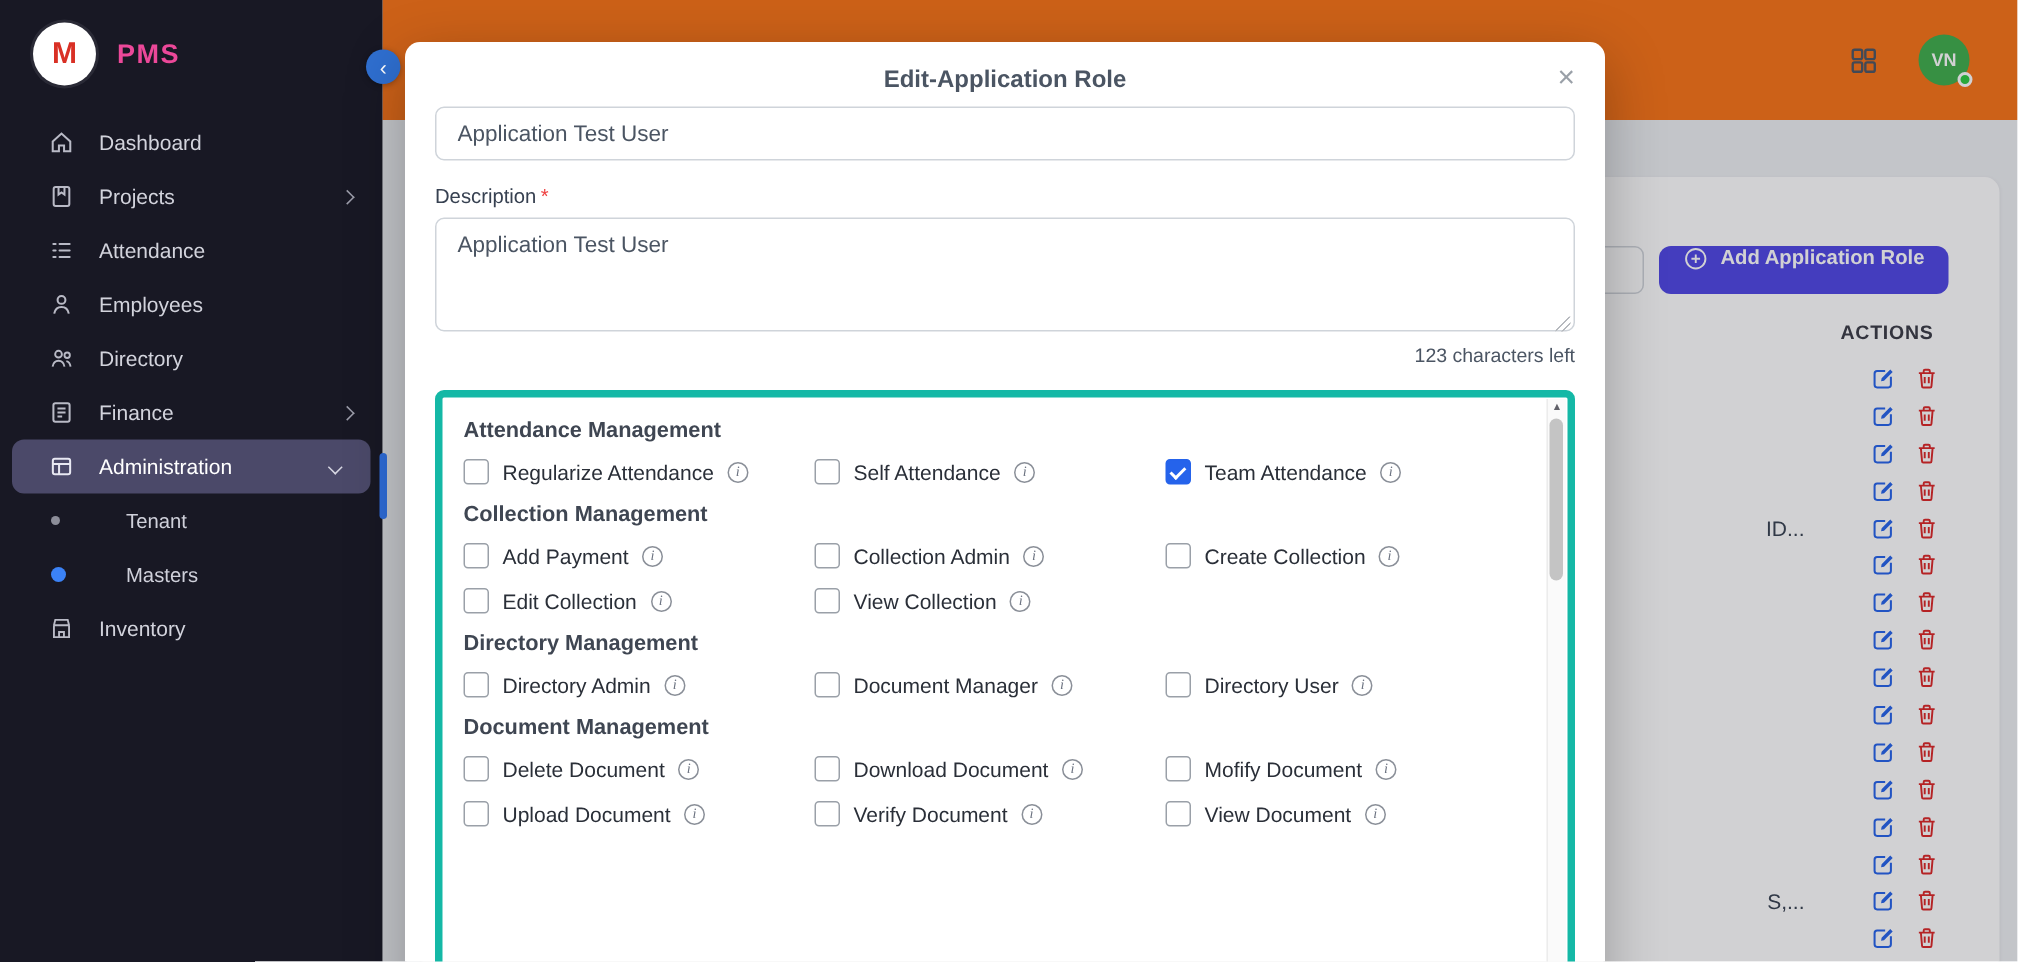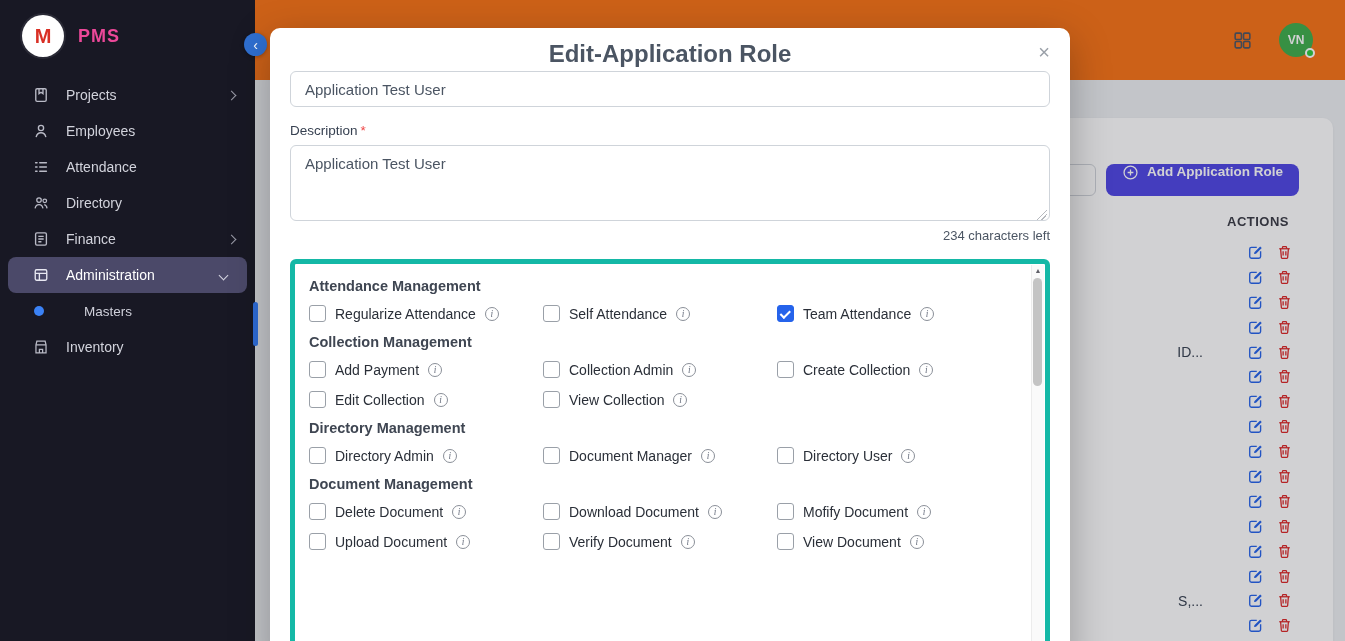--- a/index.html
+++ b/index.html
@@ -46,21 +46,21 @@
   .actions-header { position:absolute; top:96px; right:44px; font-size:13px; font-weight:700;
                     letter-spacing:.5px; color:#3a3b45; }
   .rows { position:absolute; top:122px; right:40px; left:20px; }
   .trow { height:24.9px; display:flex; align-items:center; justify-content:flex-end; }
   .trow-text { font-size:14px; color:#374151; margin-right:32px; }
   .icon-btn { width:18px; height:18px; display:flex; align-items:center; justify-content:center; margin-left:11px; cursor:pointer; }
   
   .overlay { position:absolute; left:255px; top:0; right:0; bottom:0; background:rgba(23,23,35,.2); z-index:4; }
   .modal { position:absolute; left:270px; top:28px; width:800px; height:645px; background:#ffffff;
            border-radius:10px; box-shadow:0 12px 40px rgba(0,0,0,.28); z-index:10; padding:14px 20px 0; }
-  .modal-title { text-align:center; font-size:24px; font-weight:700; color:#4b5563; line-height:24px; }
+  .modal-title { text-align:center; font-size:16px; font-weight:700; color:#4b5563; line-height:24px; }
   .modal-close { position:absolute; top:14px; right:20px; font-size:20px; color:#9aa0a8; background:none; border:none; cursor:pointer; line-height:1; }
   .field-label { margin-top:16px; font-size:13.5px; color:#374151; height:17px; }
   .req { color:#ef4444; margin-left:3px; }
   .text-input { width:100%; height:36px; margin-top:5px; border:1px solid #cfd4da; border-radius:6px;
                 padding:0 14px; font-size:15px; color:#4b5563; font-family:"Liberation Sans",sans-serif; }
   .textarea-wrap { position:relative; }
   .text-area { width:100%; height:76px; margin-top:5px; border:1px solid #cfd4da; border-radius:6px;
                padding:9px 14px; font-size:15px; color:#4b5563; resize:none; font-family:"Liberation Sans",sans-serif; }
   .resize-grip { position:absolute; right:3px; bottom:5px; width:10px; height:10px;
     background: linear-gradient(135deg, transparent 0 45%, #b6b9be 45% 52%, transparent 52% 68%, #b6b9be 68% 75%, transparent 75%); }
@@ -87,38 +87,44 @@
 <body>
 
 <aside class="sidebar">
   <div class="logo-row">
     <span class="logo-circle">M</span>
     <span class="logo-text">PMS</span>
   </div>
   <nav class="menu">
     <div class="menu-item">
       <svg width="18" height="18" viewBox="0 0 20 20" fill="none" stroke-width="1.5">
+          <path d="M3.5 9.2 10 3.4l6.5 5.8V16.5h-4.6v-4.3H8.1v4.3H3.5z"></path>
+        </svg>
+      <span>Dashboard</span>
+    </div>
+    <div class="menu-item">
+      <svg width="18" height="18" viewBox="0 0 20 20" fill="none" stroke-width="1.5">
           <rect x="4.2" y="3" width="11.6" height="14" rx="1.5"></rect>
           <path d="M7.8 3v5.6l2.2-1.6 2.2 1.6V3"></path>
         </svg>
       <span>Projects</span>
       <span class="chev"></span>
+    </div>
+    <div class="menu-item">
+      <svg width="18" height="18" viewBox="0 0 20 20" fill="none" stroke-width="1.6" stroke-linecap="round">
+          <path d="M4 5.2h1.6M4 10h1.6M4 14.8h1.6M8.6 5.2H16M8.6 10H16M8.6 14.8H16"></path>
+        </svg>
+      <span>Attendance</span>
     </div>
     <div class="menu-item">
       <svg width="18" height="18" viewBox="0 0 20 20" fill="none" stroke-width="1.5">
           <circle cx="10" cy="6.6" r="2.9"></circle>
           <path d="M4.6 16.8c.6-3.1 2.7-4.9 5.4-4.9s4.8 1.8 5.4 4.9"></path>
         </svg>
       <span>Employees</span>
-    </div>
-    <div class="menu-item">
-      <svg width="18" height="18" viewBox="0 0 20 20" fill="none" stroke-width="1.6" stroke-linecap="round">
-          <path d="M4 5.2h1.6M4 10h1.6M4 14.8h1.6M8.6 5.2H16M8.6 10H16M8.6 14.8H16"></path>
-        </svg>
-      <span>Attendance</span>
     </div>
     <div class="menu-item">
       <svg width="18" height="18" viewBox="0 0 20 20" fill="none" stroke-width="1.4">
           <circle cx="7.8" cy="6.8" r="2.5"></circle>
           <path d="M3.4 16c.5-2.7 2.1-4.3 4.4-4.3s3.9 1.6 4.4 4.3"></path>
           <circle cx="14.2" cy="7.6" r="2"></circle>
           <path d="M13.6 11.9c1.7.4 2.8 1.8 3.1 4.1"></path>
         </svg>
       <span>Directory</span>
     </div>
@@ -130,20 +136,24 @@
       <span>Finance</span>
       <span class="chev"></span>
     </div>
     <div class="menu-item active">
       <svg width="18" height="18" viewBox="0 0 20 20" fill="none" stroke-width="1.5">
           <rect x="3.6" y="4.2" width="12.8" height="11.6" rx="1.5"></rect>
           <path d="M3.6 8.2h12.8M8.2 8.2v7.6"></path>
         </svg>
       <span>Administration</span>
       <span class="chev down"></span>
+    </div>
+    <div class="sub-item">
+      <span class="bullet"></span>
+      <span>Tenant</span>
     </div>
     <div class="sub-item">
       <span class="bullet active"></span>
       <span>Masters</span>
     </div>
     <div class="menu-item">
       <svg width="18" height="18" viewBox="0 0 20 20" fill="none" stroke-width="1.4">
           <path d="M4.4 7.6 5.4 3.6h9.2l1 4M4.4 7.6h11.2M4.4 7.6V16.4h11.2V7.6M8.2 16.4v-3.8h3.6v3.8"></path>
         </svg>
       <span>Inventory</span>
@@ -462,21 +472,21 @@
 
   <input class="text-input" type="text" value="Application Test User" style="">
 
   <div class="field-label">
     <span>Description</span><span class="req">*</span>
   </div>
   <div class="textarea-wrap">
     <textarea class="text-area" style="">Application Test User</textarea>
     <span class="resize-grip"></span>
   </div>
-  <div class="chars-left">234 characters left</div>
+  <div class="chars-left">123 characters left</div>
 
   <div class="perm-panel">
     <div>
         <div class="perm-section-title">Attendance Management</div>
         <div class="perm-grid">
           <label class="perm-item">
             <span class="checkbox"></span>
             <span>Regularize Attendance</span>
             <span class="info-icon">i</span>
           </label>

